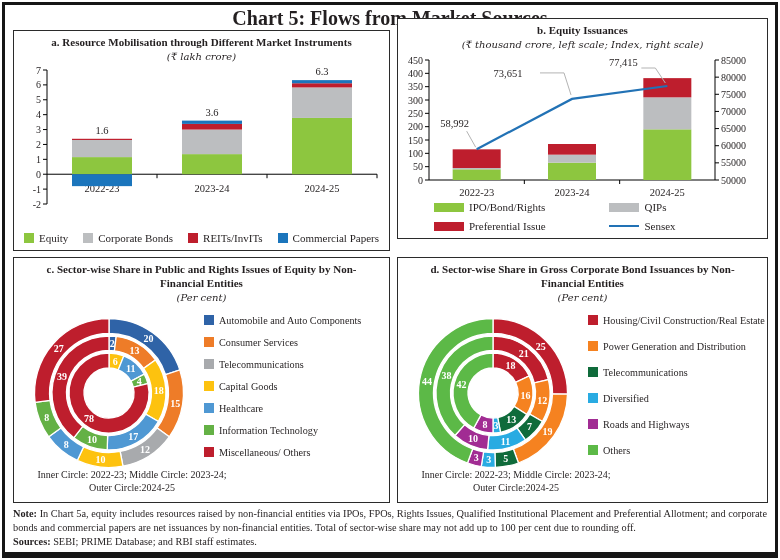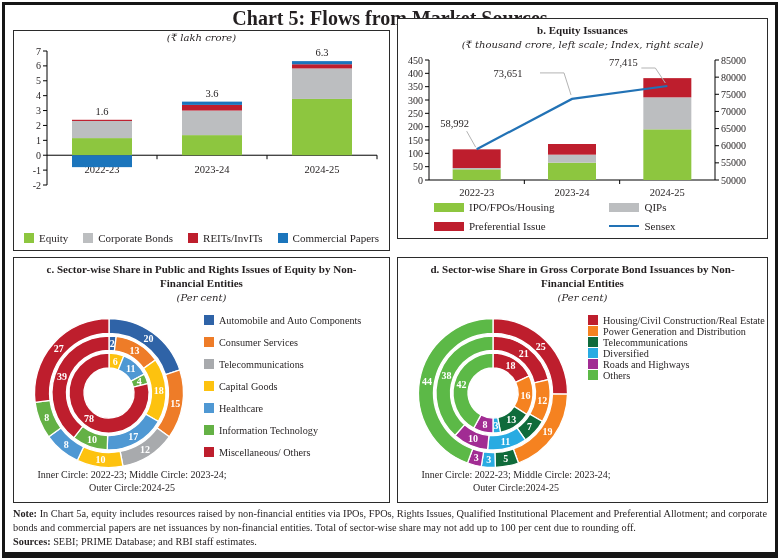--- a/index.html
+++ b/index.html
@@ -24,36 +24,37 @@
   .glegend{position:absolute;bottom:6px;left:36px;right:14px;display:grid;
            grid-template-columns:55% 45%;row-gap:7px;font-size:11px;}
   .li{display:flex;align-items:center;gap:5px;white-space:nowrap;}
   .sq{width:10px;height:10px;flex:none;display:inline-block;}
   .barsw{width:30px;height:9px;flex:none;display:inline-block;}
   .linesw{width:30px;height:2.5px;flex:none;display:inline-block;}
   .donut-row{display:flex;margin-top:2px;}
   .donut-box{width:190px;flex:none;}
   .vlegend{flex:1;display:flex;flex-direction:column;padding-top:10px;font-size:10.2px;}
   .vlegend.seven{gap:11px;}
-  .vlegend.six{}
+  .vlegend.six{gap:15px;}
   .caption{position:absolute;bottom:8px;left:6px;width:224px;text-align:center;
            font-size:10px;line-height:1.3;}
   .noteblock{position:absolute;left:13px;top:507px;width:754px;font-size:10.3px;
              line-height:1.34;}
   .noteblock .justify{text-align:justify;}
   .b{font-weight:bold;}
 </style>
 </head>
 <body>
 
 <div class="page">
   <div class="frame"></div>
   <div class="main-title">Chart 5: Flows from Market Sources</div>
 
   <section class="panel" id="panel-a">
+    <div class="ptitle">a. Resource Mobilisation through Different Market Instruments</div>
     <div class="psub">(₹ lakh crore)</div>
     <svg id="svg-a" width="362" height="158" viewBox="0 0 362 158">
         <line x1="26" y1="6" x2="26" y2="140" stroke="#000" stroke-width="1"></line>
         <line x1="22" y1="140" x2="26" y2="140" stroke="#000"></line>
         <text x="20" y="143.5" text-anchor="end" font-size="10" fill="#231f20">-2</text>
         <line x1="22" y1="125.11111111111111" x2="26" y2="125.11111111111111" stroke="#000"></line>
         <text x="20" y="128.61111111111111" text-anchor="end" font-size="10" fill="#231f20">-1</text>
         <line x1="22" y1="110.22222222222223" x2="26" y2="110.22222222222223" stroke="#000"></line>
         <text x="20" y="113.72222222222223" text-anchor="end" font-size="10" fill="#231f20">0</text>
         <line x1="22" y1="95.33333333333333" x2="26" y2="95.33333333333333" stroke="#000"></line>
@@ -174,21 +175,21 @@
         <polyline points="141,20.91085714285714 165,20.91085714285714 172,42.91085714285714" fill="none" stroke="#b3b3b3"></polyline>
         <polyline points="242.33333333333331,16.00571428571429 256.3333333333333,16.00571428571429 266.3333333333333,31.00571428571429" fill="none" stroke="#b3b3b3"></polyline>
         <polyline points="77.66666666666666,97.17028571428571 173,46.91085714285714 268.3333333333333,34.00571428571429" fill="none" stroke="#2272b5" stroke-width="2.2"></polyline>
         <text x="55.66666666666666" y="75.17028571428571" text-anchor="middle" font-size="10.5" fill="#231f20">58,992</text>
         <text x="109" y="24.91085714285714" text-anchor="middle" font-size="10.5" fill="#231f20">73,651</text>
         <text x="224.33333333333331" y="14.00571428571429" text-anchor="middle" font-size="10.5" fill="#231f20">77,415</text>
       </svg>
     <div class="glegend" id="legend-b">
         <div class="li">
           <span class="barsw" style="background: rgb(141, 198, 63);"></span>
-          <span>IPO/FPOs/Housing</span>
+          <span>IPO/Bond/Rights</span>
         </div>
         <div class="li">
           <span class="barsw" style="background: rgb(188, 190, 192);"></span>
           <span>QIPs</span>
         </div>
         <div class="li">
           <span class="barsw" style="background: rgb(190, 30, 45);"></span>
           <span>Preferential Issue</span>
         </div>
         <div class="li">

